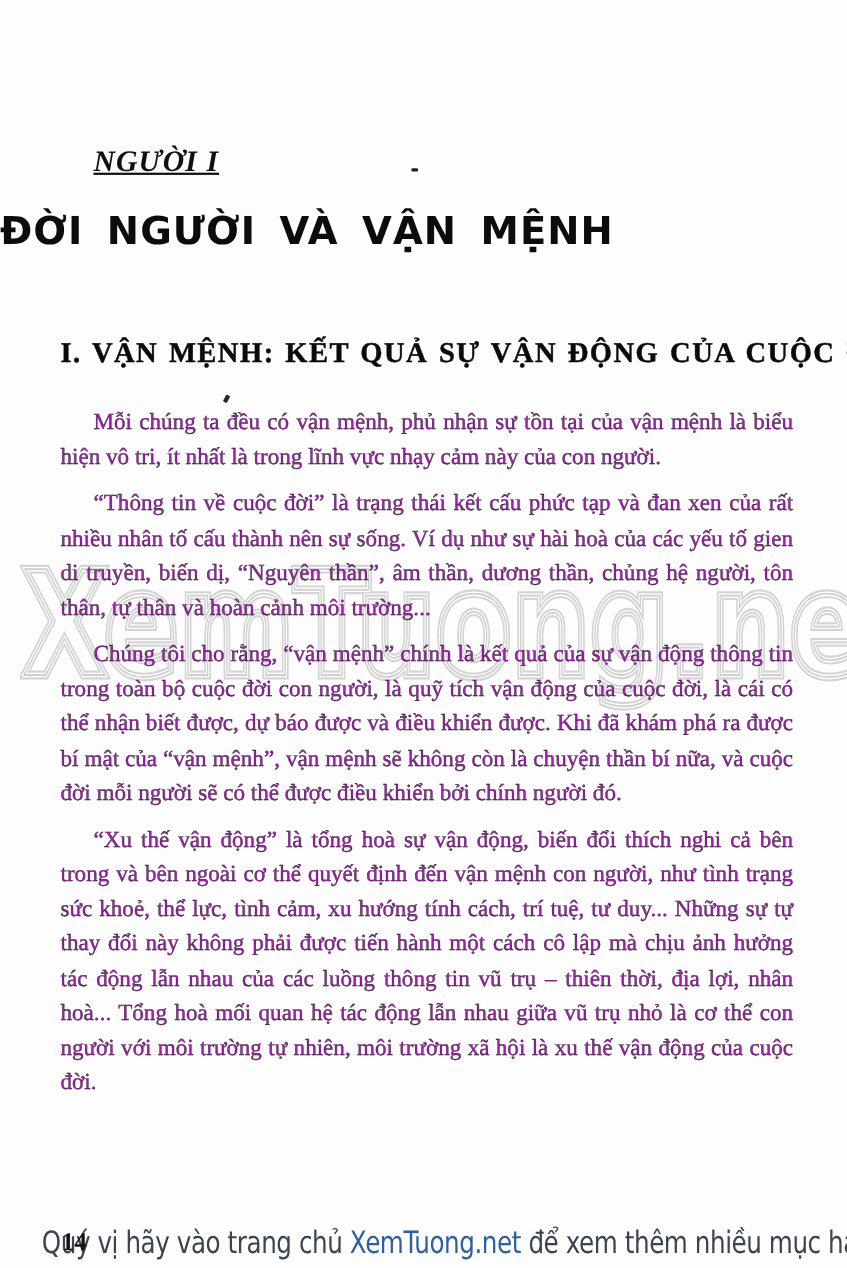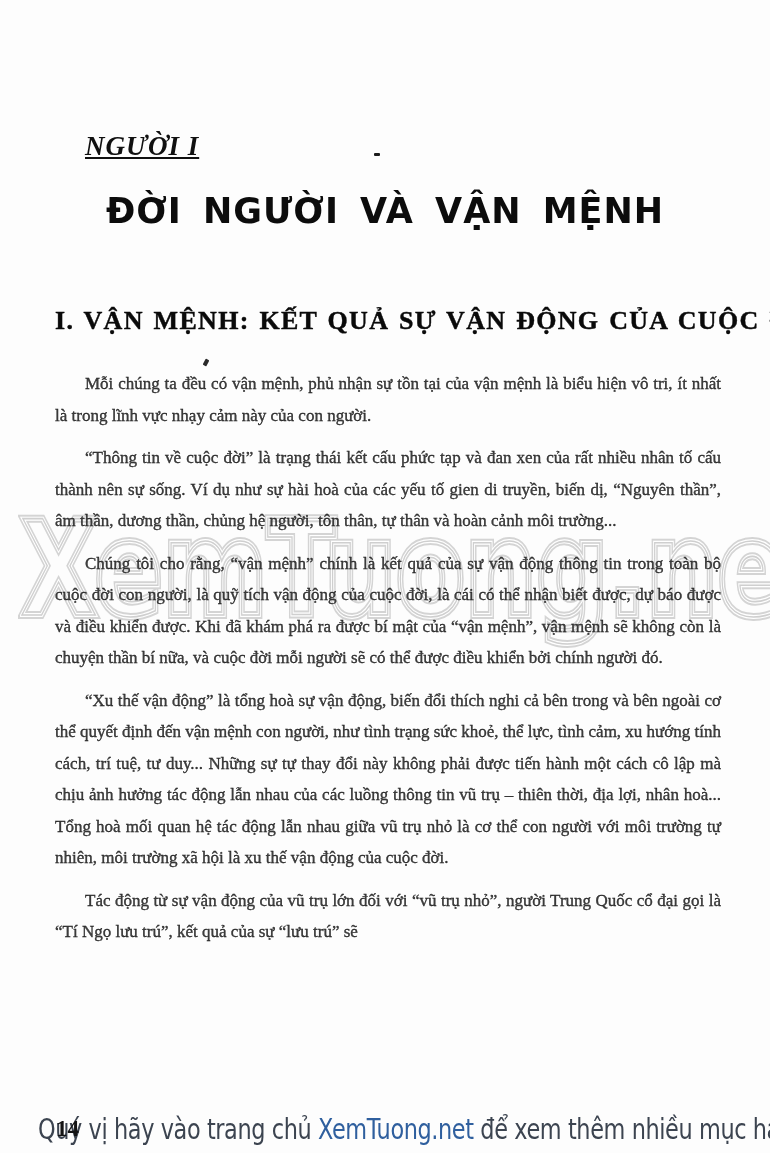--- a/index.html
+++ b/index.html
@@ -22,32 +22,32 @@
   
   .content{position:relative;z-index:1;}
   .part-label{
     position:absolute;top:131px;left:85px;
     font-size:27px;font-style:italic;font-weight:600;letter-spacing:1px;
     text-decoration:underline;color:#101010;
   }
   .ink-dash{position:absolute;top:153px;left:374px;width:6px;height:3px;background:#1c1c1c;border-radius:1px;}
   .ink-speck{position:absolute;top:359px;left:204px;width:4px;height:7px;background:#2a2a2a;transform:rotate(28deg);border-radius:1px;}
   .title{
-    position:absolute;top:191px;left:0;width:100%;text-align:center;margin:0;
+    position:absolute;top:191px;left:0;width:100%;text-align:left;margin:0;
     font-family:"DejaVu Sans","Liberation Sans",sans-serif;font-weight:bold;
     font-size:35px;letter-spacing:1px;word-spacing:8px;color:#0c0c0c;
   }
   .section-heading{
     position:absolute;top:306px;left:55px;width:667px;margin:0;
     font-size:26px;font-weight:bold;letter-spacing:1.3px;word-spacing:2px;
     color:#0a0a0a;-webkit-text-stroke:0.4px #0a0a0a;white-space:nowrap;
   }
   .body-text{
     position:absolute;top:368px;left:55px;width:666px;
-    font-size:17px;line-height:31.5px;text-align:justify;color:#404040;
+    font-size:21px;line-height:31.5px;text-align:justify;color:#a21caf;
   }
   .body-text p{margin:0 0 11px;text-indent:30px;-webkit-text-stroke:0.3px #101010;}
   
   .footer{
     position:absolute;left:0;right:0;bottom:0;height:46px;z-index:2;
     background:#fdfdfd;
   }
   .footer-text{
     position:absolute;left:38px;top:6px;white-space:nowrap;
     font-family:"DejaVu Sans","Liberation Sans",sans-serif;
@@ -79,21 +79,20 @@
 
     <h1 class="title">ĐỜI NGƯỜI VÀ VẬN MỆNH</h1>
 
     <h2 class="section-heading">I. VẬN MỆNH: KẾT QUẢ SỰ VẬN ĐỘNG CỦA CUỘC ĐỜI</h2>
 
     <div class="body-text">
       <p>Mỗi chúng ta đều có vận mệnh, phủ nhận sự tồn tại của vận mệnh là biểu hiện vô tri, ít nhất là trong lĩnh vực nhạy cảm này của con người.</p>
       <p>“Thông tin về cuộc đời” là trạng thái kết cấu phức tạp và đan xen của rất nhiều nhân tố cấu thành nên sự sống. Ví dụ như sự hài hoà của các yếu tố gien di truyền, biến dị, “Nguyên thần”, âm thần, dương thần, chủng hệ người, tôn thân, tự thân và hoàn cảnh môi trường...</p>
       <p>Chúng tôi cho rằng, “vận mệnh” chính là kết quả của sự vận động thông tin trong toàn bộ cuộc đời con người, là quỹ tích vận động của cuộc đời, là cái có thể nhận biết được, dự báo được và điều khiển được. Khi đã khám phá ra được bí mật của “vận mệnh”, vận mệnh sẽ không còn là chuyện thần bí nữa, và cuộc đời mỗi người sẽ có thể được điều khiển bởi chính người đó.</p>
       <p>“Xu thế vận động” là tổng hoà sự vận động, biến đổi thích nghi cả bên trong và bên ngoài cơ thể quyết định đến vận mệnh con người, như tình trạng sức khoẻ, thể lực, tình cảm, xu hướng tính cách, trí tuệ, tư duy... Những sự tự thay đổi này không phải được tiến hành một cách cô lập mà chịu ảnh hưởng tác động lẫn nhau của các luồng thông tin vũ trụ – thiên thời, địa lợi, nhân hoà... Tổng hoà mối quan hệ tác động lẫn nhau giữa vũ trụ nhỏ là cơ thể con người với môi trường tự nhiên, môi trường xã hội là xu thế vận động của cuộc đời.</p>
-      <p>Tác động từ sự vận động của vũ trụ lớn đối với “vũ trụ nhỏ”, người Trung Quốc cổ đại gọi là “Tí Ngọ lưu trú”, kết quả của sự “lưu trú” sẽ</p>
     </div>
   </div>
 
   <div class="footer">
     <div class="footer-text"><span>Quý vị hãy vào trang chủ </span><span class="site">XemTuong.net</span><span> để xem thêm nhiều mục hay khác</span></div>
     <div class="pagenum">14</div>
   </div>
 
 </div>
 

